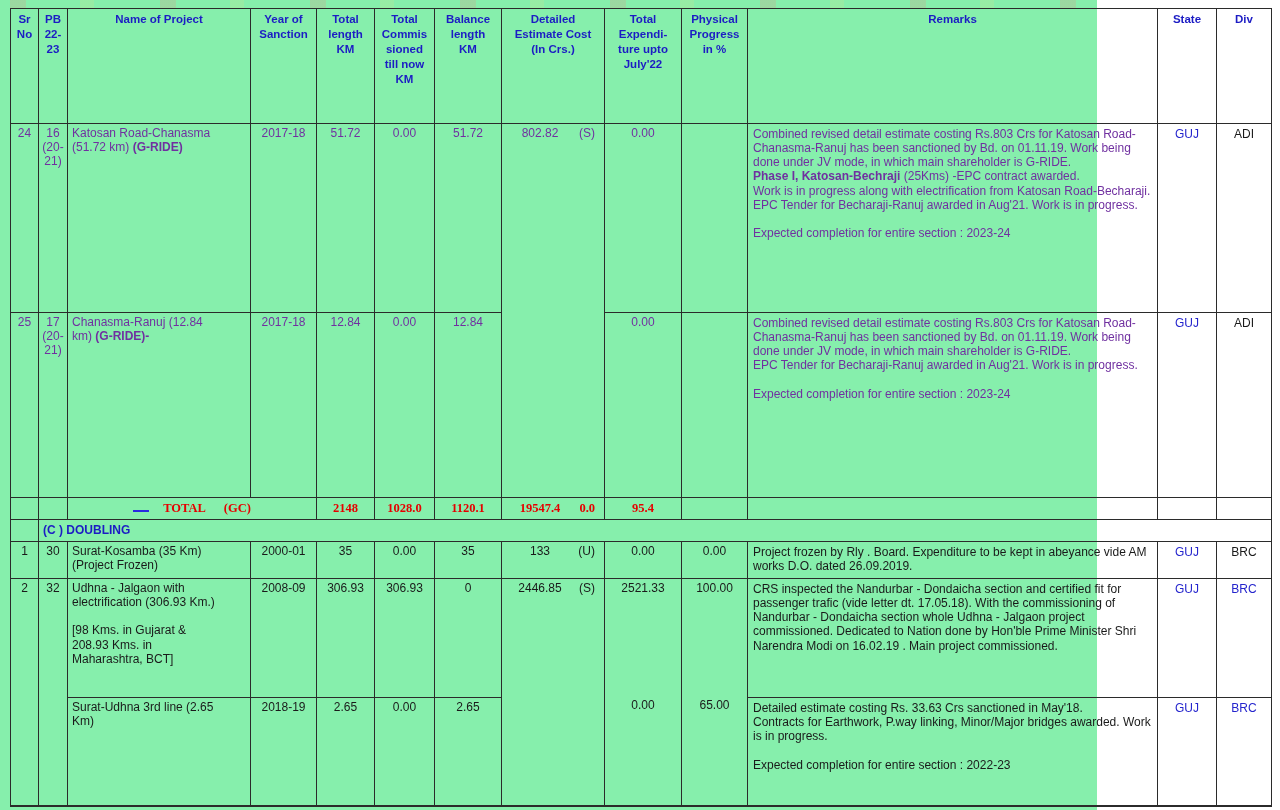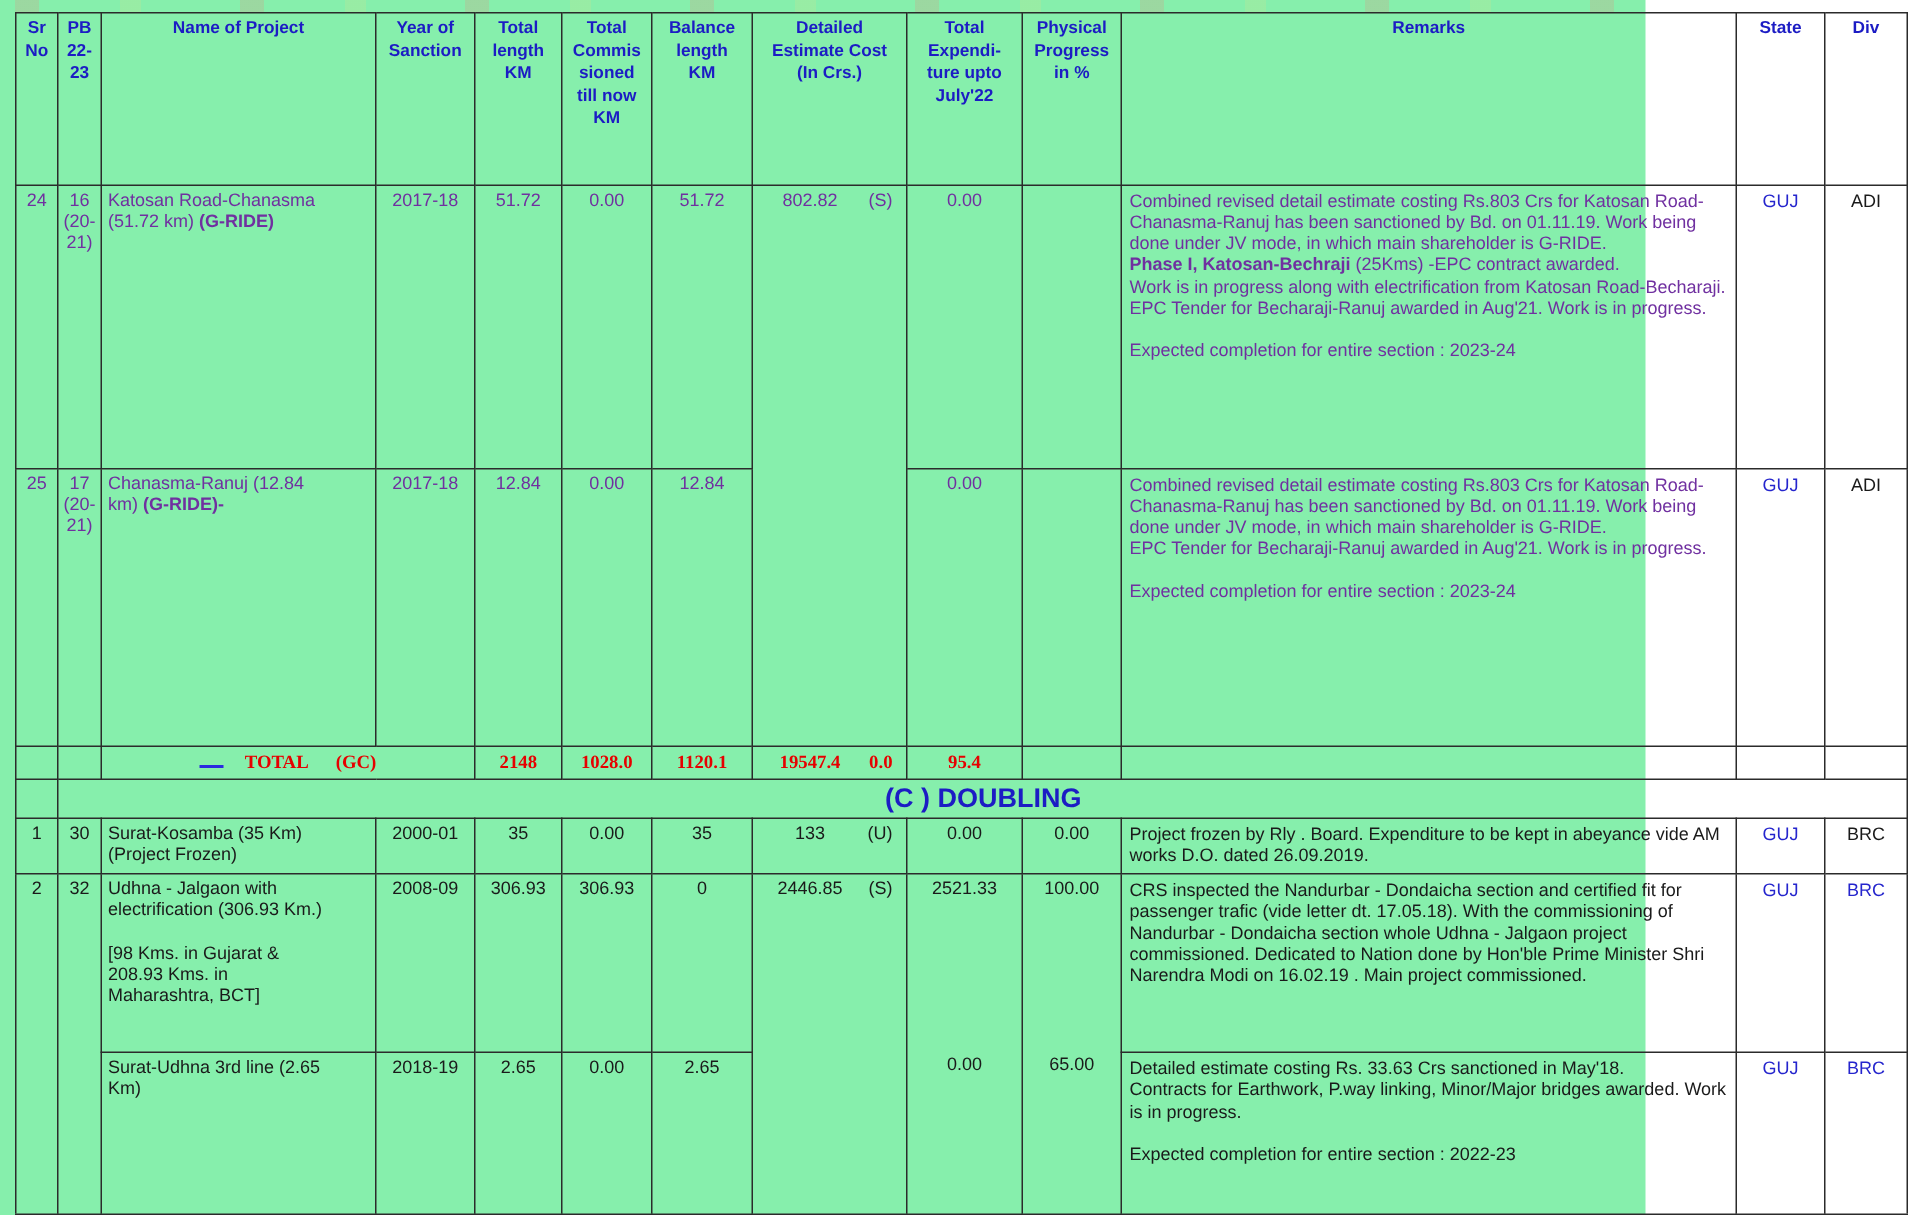--- a/index.html
+++ b/index.html
@@ -28,22 +28,22 @@
   .est-val{flex:1;text-align:center;}
   .est-code{width:26px;text-align:right;}
   .h-header{height:115px;} .h-r24{height:189px;} .h-r25{height:185px;}
   .h-total{height:22px;} .h-sec{height:22px;} .h-r1{height:37px;}
   .h-r2{height:119px;} .h-r2b{height:108px;}
   .total-label-cell{text-align:center;vertical-align:middle;padding:0;}
   .total-underscore{display:inline-block;width:16px;height:2px;background:#2a2ae0;
      margin-right:14px;vertical-align:baseline;}
   .gc{margin-left:18px;}
   .total-row td{font-size:12.5px;vertical-align:middle;padding-top:0;padding-bottom:0;}
-  .section-cell{font-weight:bold;color:#1c1cc4;font-size:18px;vertical-align:middle;
-     padding-left:4px;text-align:center;}
+  .section-cell{font-weight:bold;color:#1c1cc4;font-size:12px;vertical-align:middle;
+     padding-left:4px;}
   .stack-first{height:117px;}
   .statediv{text-align:center;padding-top:3px;margin-top:31px;}
 </style>
 </head>
 <body>
 
 <div class="page">
   <div class="top-strip"></div>
 
   <table class="grid">

